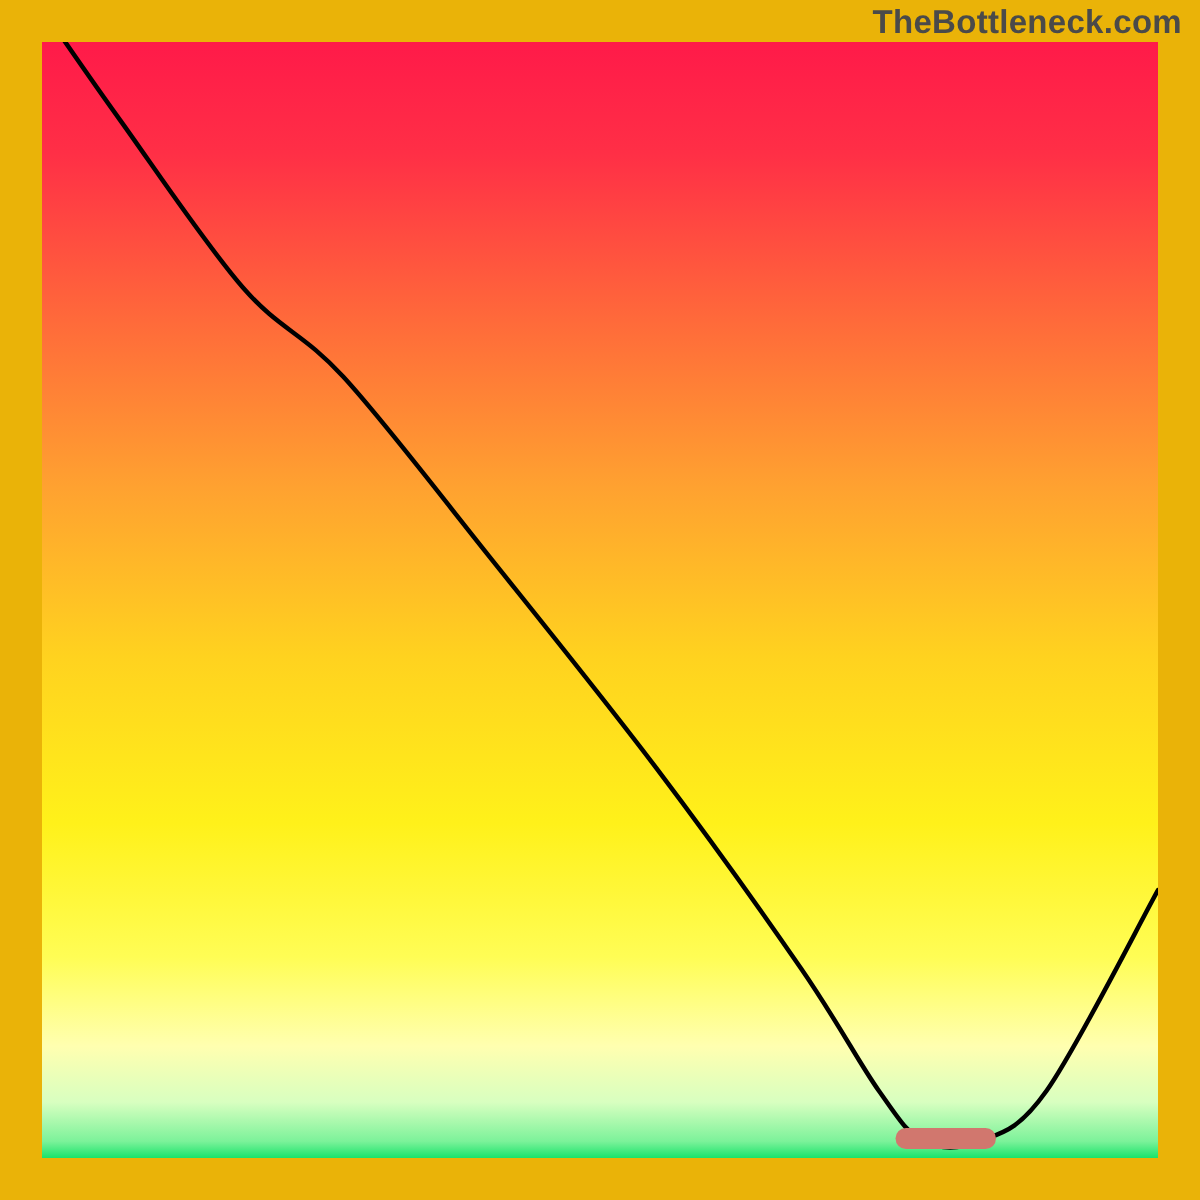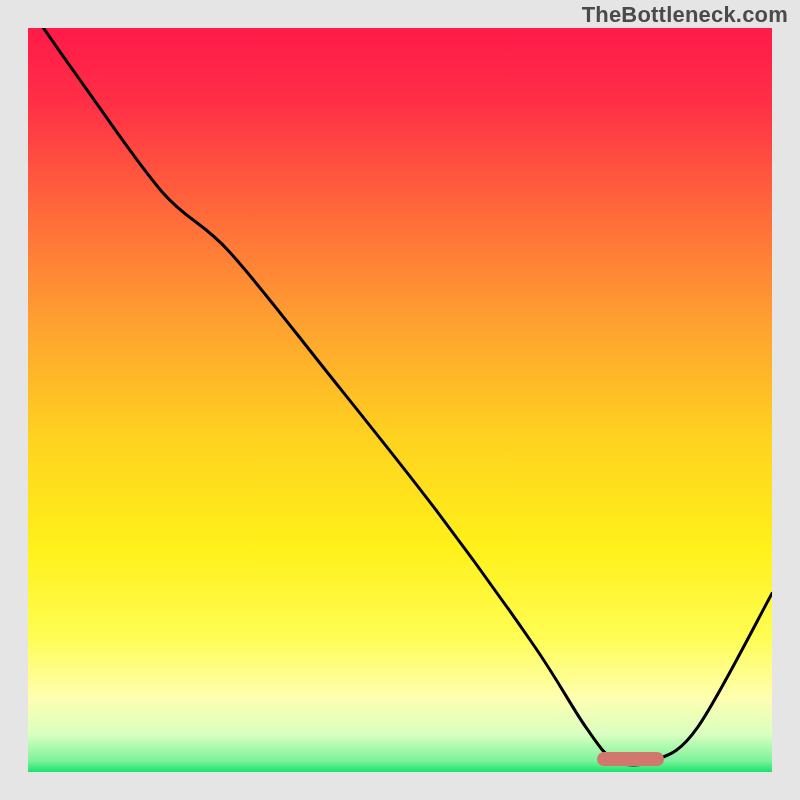--- a/index.html
+++ b/index.html
@@ -8,21 +8,21 @@
     width: 800px;
     height: 800px;
     background: #000;
     overflow: hidden;
     font-family: Arial, Helvetica, sans-serif;
   }
   .frame {
     position: relative;
     width: 800px;
     height: 800px;
-    background: #e5e5e5;
+    background: #eab308;
   }
   .watermark {
     position: absolute;
     top: 2px;
     right: 12px;
     color: #4a4a4a;
     font-size: 22px;
     font-weight: 600;
     letter-spacing: 0.2px;
     z-index: 10;

